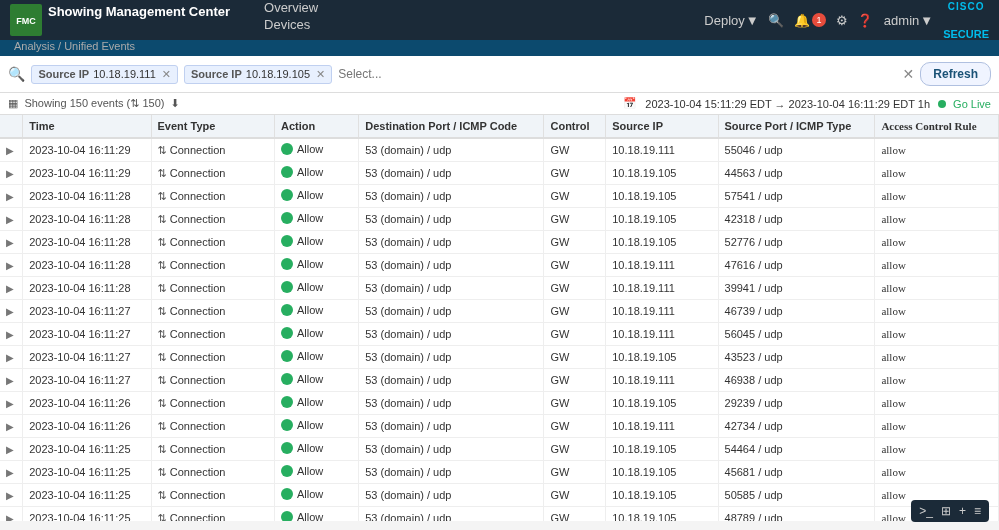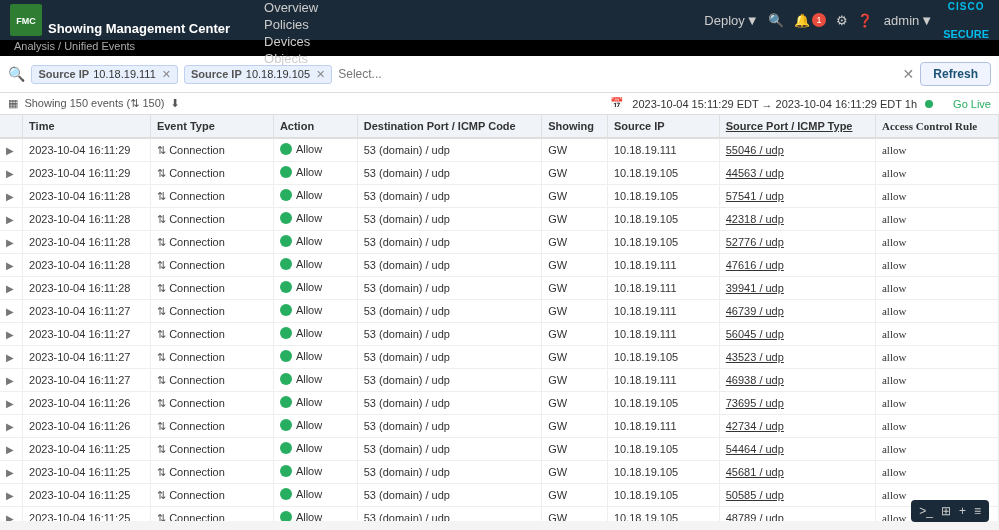--- a/index.html
+++ b/index.html
@@ -1,69 +1,69 @@
 <!DOCTYPE html>
 <html><head>
   <meta charset="utf-8">
   <style>
     * { box-sizing: border-box; margin: 0; padding: 0; }
     body { font-family: Arial, sans-serif; font-size: 12px; background: #f4f4f4; color: #333; width: 999px; height: 530px; overflow: hidden; }
 
     
     .top-nav { background: #1b2a38; color: #ccc; display: flex; align-items: center; height: 40px; padding: 0 10px; gap: 0; }
-    .logo-area { display: flex; align-items: flex-end; gap: 6px; margin-right: 20px; }
+    .logo-area { display: flex; align-items: flex-start; gap: 6px; margin-right: 20px; }
     .logo-box { width: 32px; height: 32px; background: #2e7d32; display: flex; align-items: center; justify-content: center; color: white; font-weight: bold; font-size: 10px; border-radius: 2px; }
     .app-title { color: white; font-size: 13px; font-weight: bold; }
     .nav-links { display: flex; height: 40px; flex-direction: column; }
     .nav-link { color: #ccc; padding: 0 14px; display: flex; align-items: center; font-size: 13px; cursor: pointer; border-bottom: 2px solid transparent; }
     .nav-link.active { color: white; border-bottom: 2px solid #00aaff; }
     .nav-right { margin-left: auto; display: flex; align-items: center; gap: 10px; }
     .nav-right-btn { color: #ccc; cursor: pointer; font-size: 13px; display: flex; align-items: center; gap: 1px; }
     .badge { background: #e74c3c; color: white; border-radius: 50%; width: 14px; height: 14px; font-size: 9px; display: flex; align-items: center; justify-content: center; }
     .cisco-secure { display: flex; align-items: center; gap: 16px; color: #00bceb; font-size: 11px; font-weight: bold; flex-direction: column; }
 
     
-    .breadcrumb-bar { background: #000000; color: #aaa; font-size: 11px; padding: 0 14px 4px 14px; }
+    .breadcrumb-bar { background: #0c4a6e; color: #aaa; font-size: 11px; padding: 0 14px 4px 14px; }
 
     
     .filter-bar { background: white; border-bottom: 1px solid #ddd; padding: 6px 8px; display: flex; align-items: center; gap: 6px; }
     .filter-search-icon { color: #555; font-size: 14px; cursor: pointer; }
     .filter-tag { background: #e8f0fe; border: 1px solid #c0d0f0; border-radius: 3px; padding: 2px 6px; display: flex; align-items: center; gap: 4px; font-size: 11px; color: #333; }
     .filter-tag-label { font-weight: bold; color: #555; }
     .filter-tag-x { cursor: pointer; color: #888; margin-left: 2px; }
     .filter-input { border: none; outline: none; font-size: 12px; color: #0f766e; min-width: 80px; flex: 1; }
     .filter-clear { cursor: pointer; color: #888; font-size: 14px; margin-left: auto; }
-    .refresh-btn { background: #f0f4ff; border: 1px solid #b0c0e0; color: #1a5276; padding: 4px 12px; border-radius: 4px; cursor: pointer; font-size: 12px; font-weight: bold; }
+    .refresh-btn { background: #f0f4ff; border: 1px solid #b0c0e0; color: #1a5276; padding: 4px 12px; border-radius: 10px; cursor: pointer; font-size: 12px; font-weight: bold; }
 
     
     .status-bar { background: white; border-bottom: 1px solid #ddd; padding: 4px 8px; display: flex; align-items: center; gap: 10px; font-size: 11px; color: #555; }
     .status-bar-left { display: flex; align-items: center; gap: 6px; }
     .download-icon { cursor: pointer; color: #555; }
     .status-bar-right { margin-left: auto; display: flex; align-items: center; gap: 8px; }
     .time-range { font-size: 11px; color: #333; }
-    .go-live-btn { display: flex; align-items: center; gap: 20px; color: #27ae60; font-size: 11px; cursor: pointer; }
+    .go-live-btn { display: flex; align-items: center; gap: 7px; color: #27ae60; font-size: 11px; cursor: pointer; }
     .live-dot { width: 8px; height: 8px; background: #27ae60; border-radius: 50%; }
 
     
     .table-container { overflow-y: auto; height: calc(530px - 40px - 16px - 38px - 30px); background: white; }
     table { width: 100%; border-collapse: collapse; font-size: 11px; }
     thead th { background: #f0f4f8; border-bottom: 2px solid #ddd; border-right: 1px solid #e0e0e0; padding: 5px 6px; text-align: left; font-weight: bold; color: #333; white-space: nowrap; position: sticky; top: 0; z-index: 10; margin-left: 45px; }
     tbody tr { border-bottom: 1px solid #eee; }
     tbody td { padding: 4px 6px; border-right: 1px solid #eee; white-space: nowrap; color: #333; vertical-align: middle; }
     .expand-arrow { color: #777; cursor: pointer; font-size: 10px; }
     .action-allow { display: inline-flex; align-items: center; gap: 4px; }
     .allow-circle { width: 12px; height: 12px; background: #27ae60; border-radius: 50%; display: inline-block; }
     .col-expand { width: 20px; }
     .col-time { width: 110px; }
     .col-event-type { width: 110px; }
     .col-action { width: 75px; }
     .col-dest-port { width: 120px; }
     .col-device { width: 55px; }
     .col-source-ip { width: 100px; }
-    .col-source-port { width: 100px; text-decoration: underline; }
+    .col-source-port { width: 100px; }
     .col-acr { width: 110px; font-family: Liberation Serif, serif; }
     .connection-icon { color: #555; font-size: 11px; }
 
     
     .bottom-toolbar { position: fixed; bottom: 8px; right: 10px; background: #1b2a38; border-radius: 4px; padding: 4px 8px; display: flex; align-items: center; gap: 8px; color: #ccc; font-size: 12px; }
     .bottom-toolbar span { cursor: pointer; }
   </style>
 </head>
 <body>
 
@@ -74,23 +74,21 @@
         <rect x="2" y="2" width="24" height="24" rx="2" fill="#2e7d32"></rect>
         <text x="14" y="18" text-anchor="middle" fill="white" font-size="9" font-weight="bold">FMC</text>
       </svg>
     </div>
     <div>
       <div class="app-title">Showing Management Center</div>
     </div>
   </div>
   <div class="nav-links">
     <div class="nav-link">Overview</div>
-    <div class="nav-link">Policies</div>
     <div class="nav-link">Devices</div>
-    <div class="nav-link">Objects</div>
   </div>
   <div class="nav-right">
     <div class="nav-right-btn">
       <span>Deploy</span>
       <span>▼</span>
     </div>
     <div class="nav-right-btn">🔍</div>
     <div class="nav-right-btn">
       <span>🔔</span>
         <span class="badge">1</span>
@@ -147,21 +145,21 @@
 
 <div class="table-container">
   <table>
     <thead>
       <tr>
         <th class="col-expand"></th>
         <th class="col-time">Time</th>
         <th class="col-event-type">Event Type</th>
         <th class="col-action">Action</th>
         <th class="col-dest-port">Destination Port / ICMP Code</th>
-        <th class="col-device">Showing</th>
+        <th class="col-device">Control</th>
         <th class="col-source-ip">Source IP</th>
         <th class="col-source-port">Source Port / ICMP Type</th>
         <th class="col-acr">Access Control Rule</th>
       </tr>
     </thead>
     <tbody id="table-body">
     <tr>
       <td class="col-expand"><span class="expand-arrow">▶</span></td>
       <td class="col-time">2023-10-04  16:11:29</td>
       <td class="col-event-type">
@@ -379,21 +377,21 @@
       </td>
       <td class="col-action">
         <span class="action-allow">
           <span class="allow-circle"></span>
           Allow
         </span>
       </td>
       <td class="col-dest-port">53 (domain) / udp</td>
       <td class="col-device">GW</td>
       <td class="col-source-ip">10.18.19.105</td>
-      <td class="col-source-port">73695 / udp</td>
+      <td class="col-source-port">29239 / udp</td>
       <td class="col-acr">allow</td>
     </tr>
         <tr>
       <td class="col-expand"><span class="expand-arrow">▶</span></td>
       <td class="col-time">2023-10-04  16:11:26</td>
       <td class="col-event-type">
         <span class="connection-icon">⇅</span>
         Connection
       </td>
       <td class="col-action">

